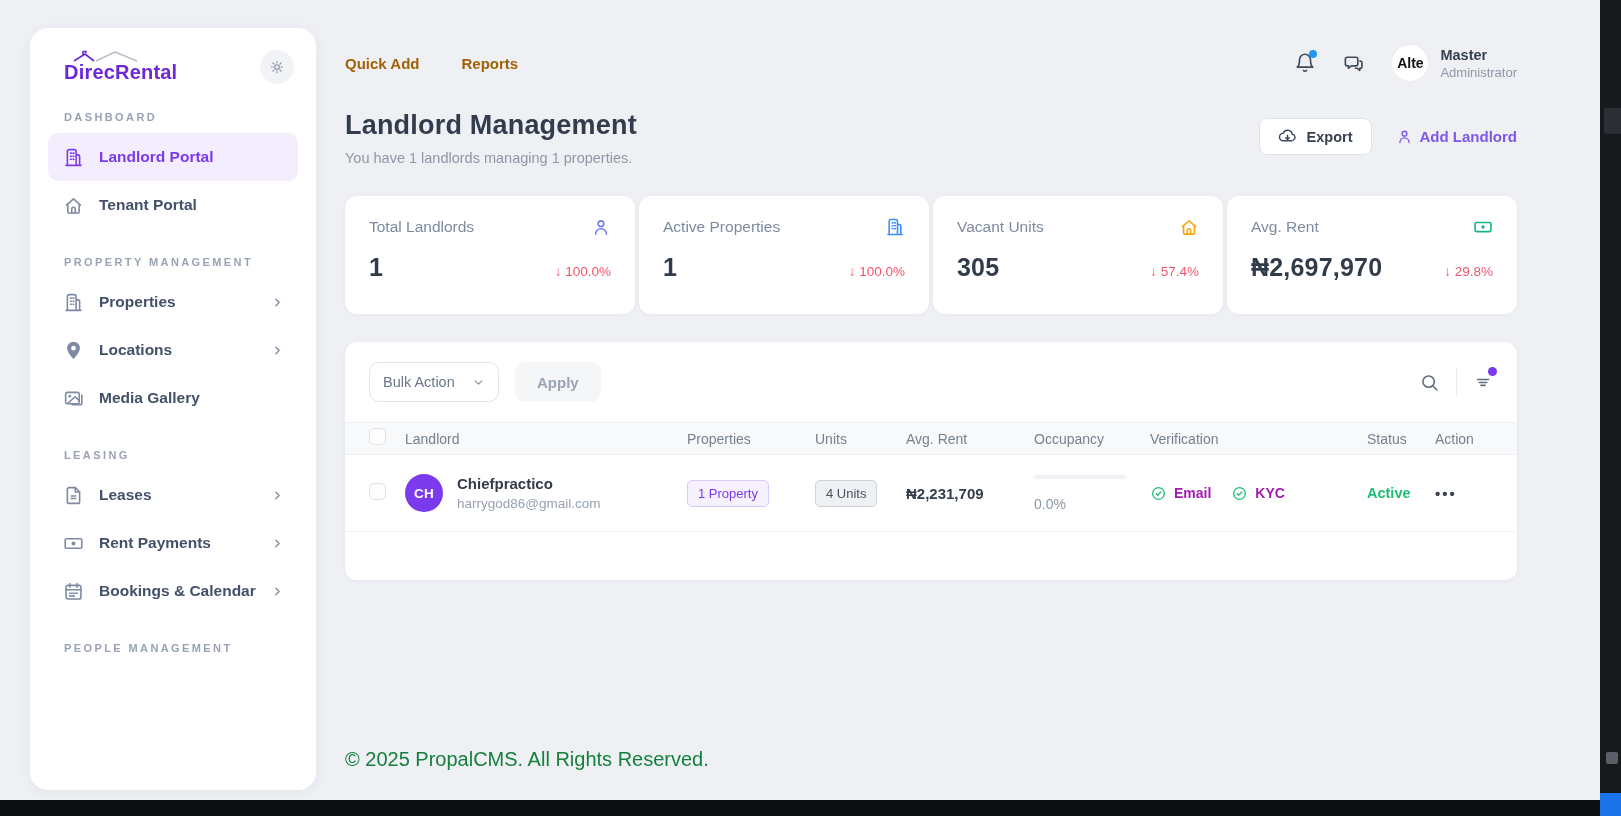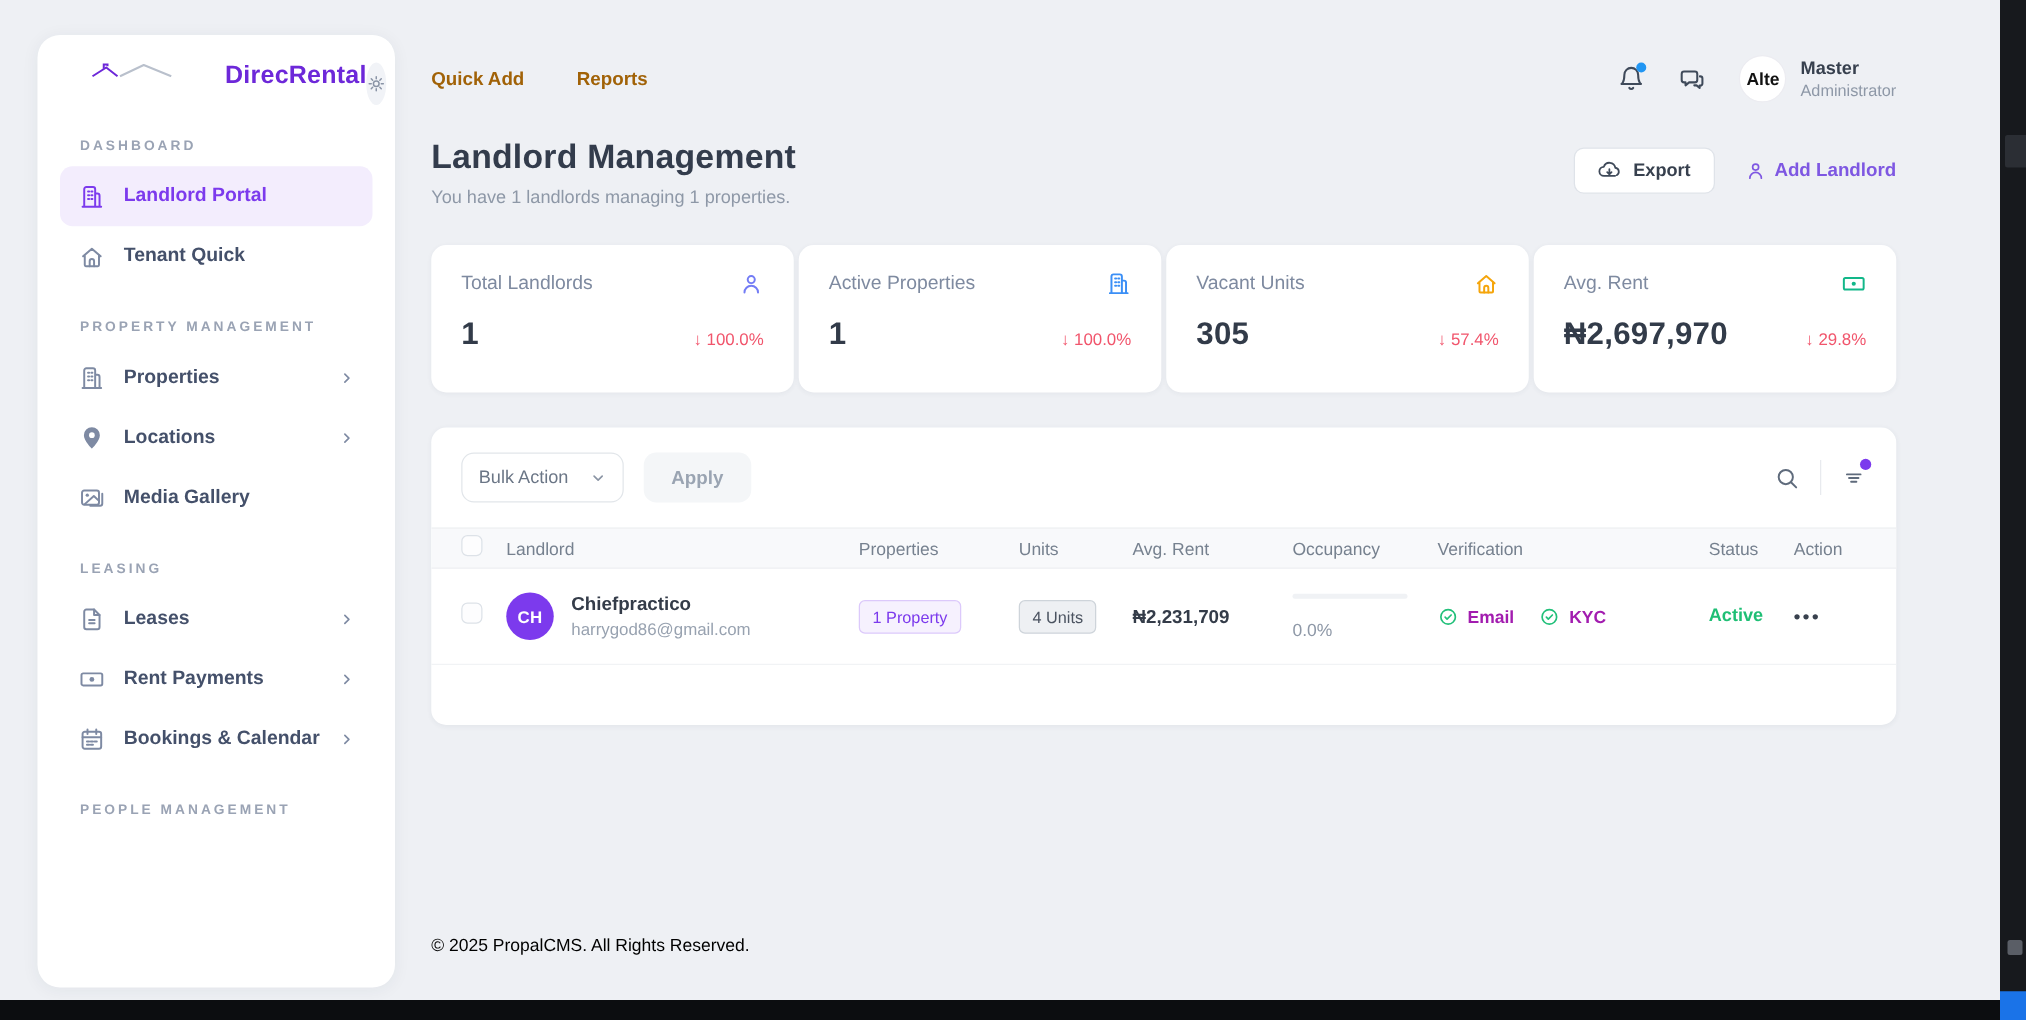--- a/index.html
+++ b/index.html
@@ -12,21 +12,21 @@
   .right-strip { position:absolute; left:1600px; top:0; width:21px; height:816px; background:#17191d; }
   .right-strip .ghost1 { position:absolute; top:108px; left:4px; width:17px; height:26px; background:#2b2e34; border-radius:2px 0 0 2px; }
   .right-strip .ghost2 { position:absolute; top:752px; left:6px; width:12px; height:12px; background:#5a5e66; border-radius:2px; }
   .blue-corner { position:absolute; left:1600px; top:793px; width:21px; height:23px; background:#1a73e8; }
   .bottom-bar { position:absolute; left:0; top:800px; width:1600px; height:16px; background:#0c0d10; }
 
   
   .sidebar { position:absolute; left:30px; top:28px; width:286px; height:762px; background:#ffffff;
              border-radius:18px; box-shadow:0 2px 14px rgba(40,50,70,.06); padding:22px 18px 10px 18px; overflow:hidden; }
   .logo-row { display:flex; align-items:flex-start; justify-content:space-between; padding:0 4px 0 16px; }
-  .logo { display:flex; flex-direction:row; line-height:1; }
+  .logo { display:flex; flex-direction:column; line-height:1; }
   .logo .rooves { height:12px; margin-left:6px; }
   .logo .brand-text { font-size:20px; font-weight:800; color:#6d28d9; letter-spacing:.2px; }
   .theme-toggle { width:34px; height:34px; border-radius:50%; background:#f1f3f7; display:flex; align-items:center;
                   justify-content:center; color:#8a94a6; cursor:pointer; }
   .sec-label { margin:27px 10px 10px 16px; font-size:11px; font-weight:700; letter-spacing:2.4px; color:#9aa3b4; }
   .nav-item { display:flex; align-items:center; gap:15px; height:48px; padding:0 14px 0 14px; border-radius:10px;
               color:#44506a; font-size:15.5px; font-weight:600; cursor:pointer; }
   .nav-item .nicon { width:22px; height:22px; color:#7e8aa3; display:flex; align-items:center; justify-content:center; }
   .nav-item .chev { margin-left:auto; color:#7e8aa3; display:flex; }
   .nav-item.active { background:#f3edfd; color:#7c3aed; }
@@ -94,21 +94,21 @@
   .badge-gray { color:#4b5360; background:#eef0f3; border:1px solid #ced4da; }
   .rent-val { font-size:15px; font-weight:700; color:#343c49; }
   .occ-bar { width:92px; height:4px; border-radius:2px; background:#f0f2f5; }
   .occ-text { font-size:14px; color:#8e98a7; margin-top:17px; }
   .verify-cell { display:flex; align-items:center; gap:20px; }
   .vitem { display:flex; align-items:center; gap:7px; font-size:14px; font-weight:600; color:#a21caf; }
   .vcheck { color:#22c07a; display:flex; }
   .status-active { font-size:14.5px; font-weight:700; color:#1fbf75; }
   .dots { font-size:15px; font-weight:700; color:#39414e; letter-spacing:2px; cursor:pointer; }
 
-  .footer { margin-top:168px; font-size:14px; color:#000000; }
+  .footer { margin-top:168px; font-size:20px; color:#15803d; }
 </style>
 </head>
 <body>
 
 <div class="app">
 
   <aside class="sidebar">
     <div class="logo-row">
       <div class="logo">
         <svg class="rooves" width="110" height="12" viewBox="0 0 110 12" fill="none">
@@ -141,21 +141,21 @@
       <span>Landlord Portal</span>
     </div>
 
     <div class="nav-item">
       <span class="nicon">
         <svg width="21" height="21" viewBox="0 0 24 24" fill="none" stroke="currentColor" stroke-width="1.8" stroke-linecap="round" stroke-linejoin="round">
           <path d="M4 11.5 12 4.5l8 7M5.5 10v9.5a1 1 0 0 0 1 1h11a1 1 0 0 0 1-1V10"></path>
             <path d="M10 20.5v-4.5a2 2 0 0 1 4 0v4.5"></path>
         </svg>
       </span>
-      <span>Tenant Quick</span>
+      <span>Tenant Portal</span>
     </div>
 
     <div class="sec-label">PROPERTY MANAGEMENT</div>
 
     <div class="nav-item">
       <span class="nicon">
         <svg width="21" height="21" viewBox="0 0 24 24" fill="none" stroke="currentColor" stroke-width="1.8" stroke-linecap="round" stroke-linejoin="round">
           <path d="M5 21V5a2 2 0 0 1 2-2h6a2 2 0 0 1 2 2v16M15 9h2a2 2 0 0 1 2 2v10M3.5 21h17"></path>
           <path d="M8.5 7h1M11.5 7h1M8.5 10.5h1M11.5 10.5h1M8.5 14h1M11.5 14h1"></path>
         </svg>

